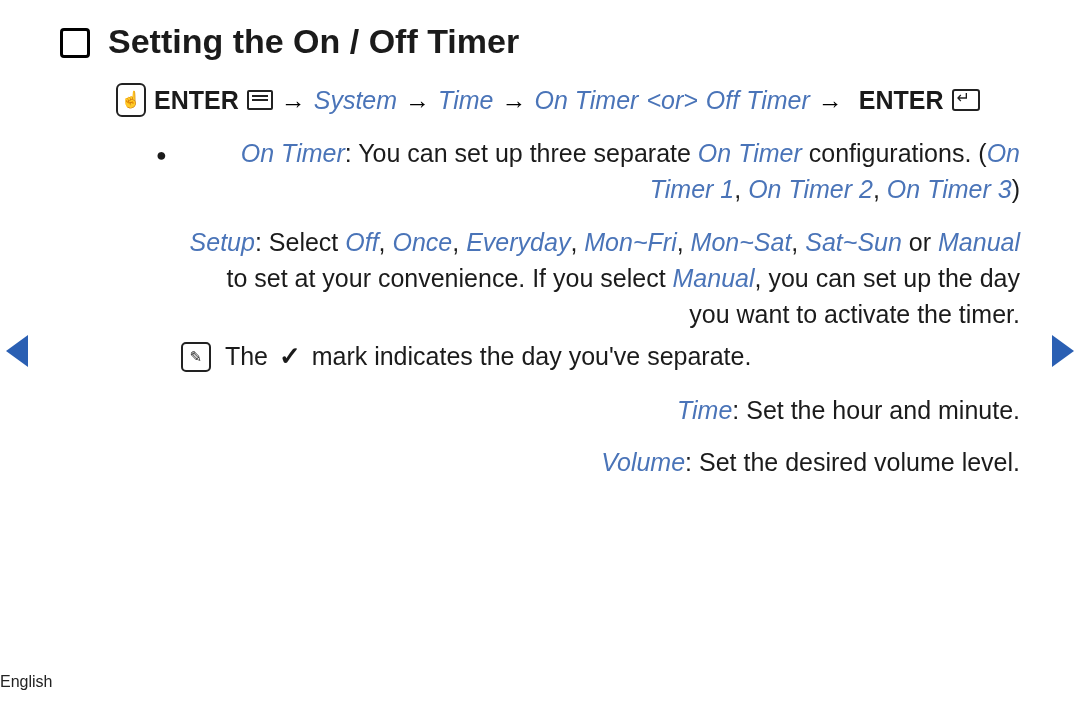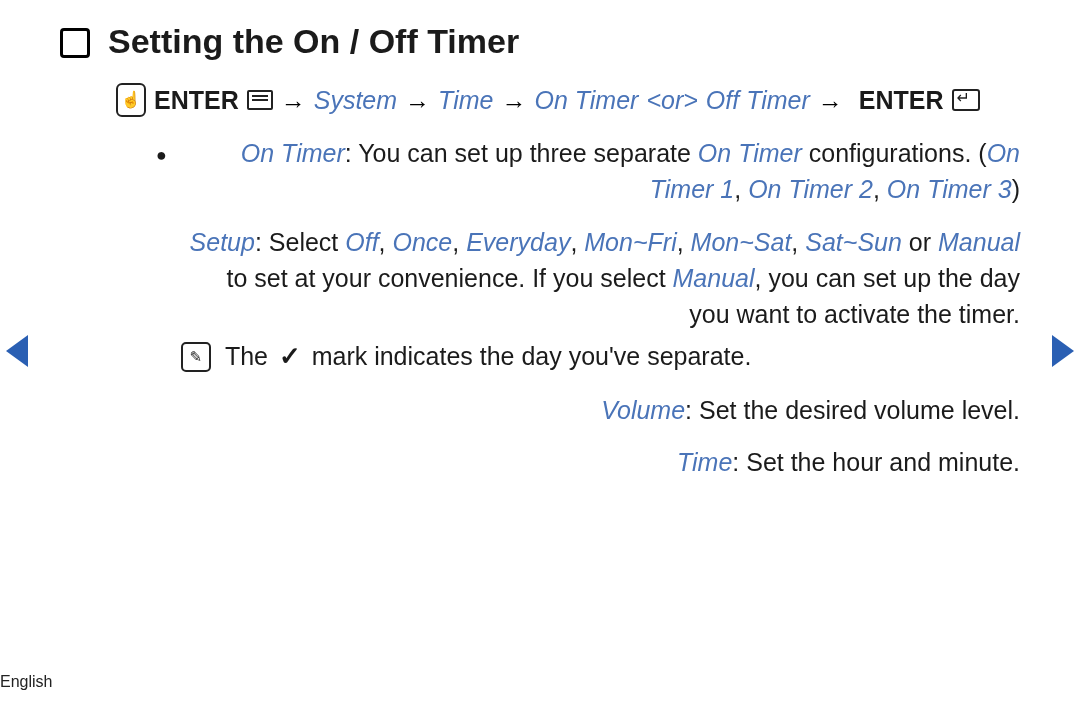--- a/index.html
+++ b/index.html
@@ -215,25 +215,25 @@
         </div>
 
         <div class="note-row">
           <span class="note-icon">✎</span>
           <span>
             <span>The </span><span class="check-mark">✓</span><span> mark indicates the day you've separate.</span>
           </span>
         </div>
 
         <div class="mt">
+          <span class="blue">Time</span><span>: Set the hour and minute.</span>
+        </div>
+
+        <div class="mt">
           <span class="blue">Volume</span><span>: Set the desired volume level.</span>
-        </div>
-
-        <div class="mt">
-          <span class="blue">Time</span><span>: Set the hour and minute.</span>
         </div>
       </div>
     </div>
   </div>
 
   <div class="nav-left"></div>
   <div class="nav-right"></div>
 
   <div class="footer">English</div>
 </div>

